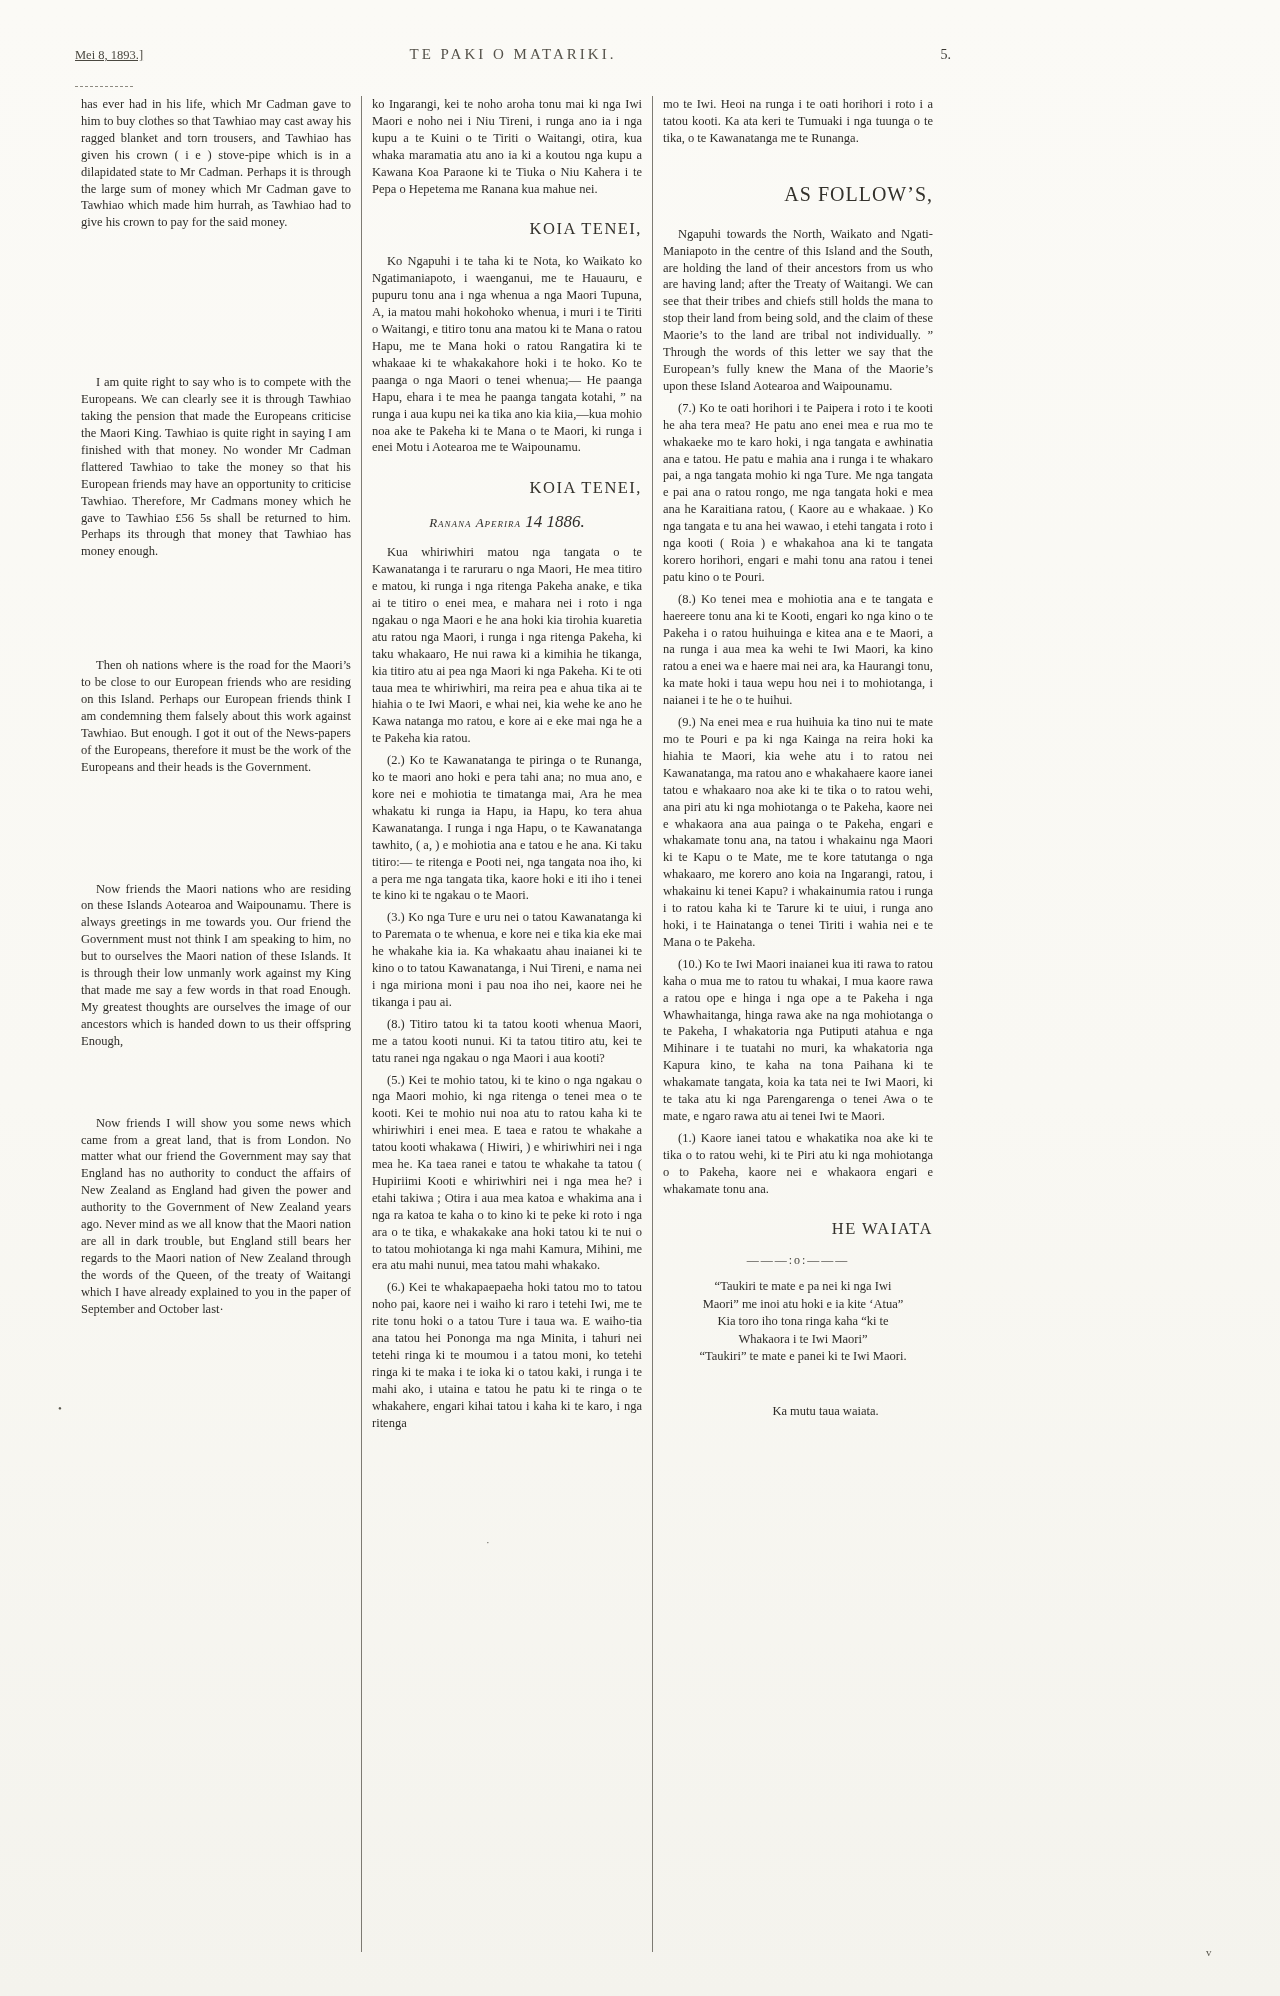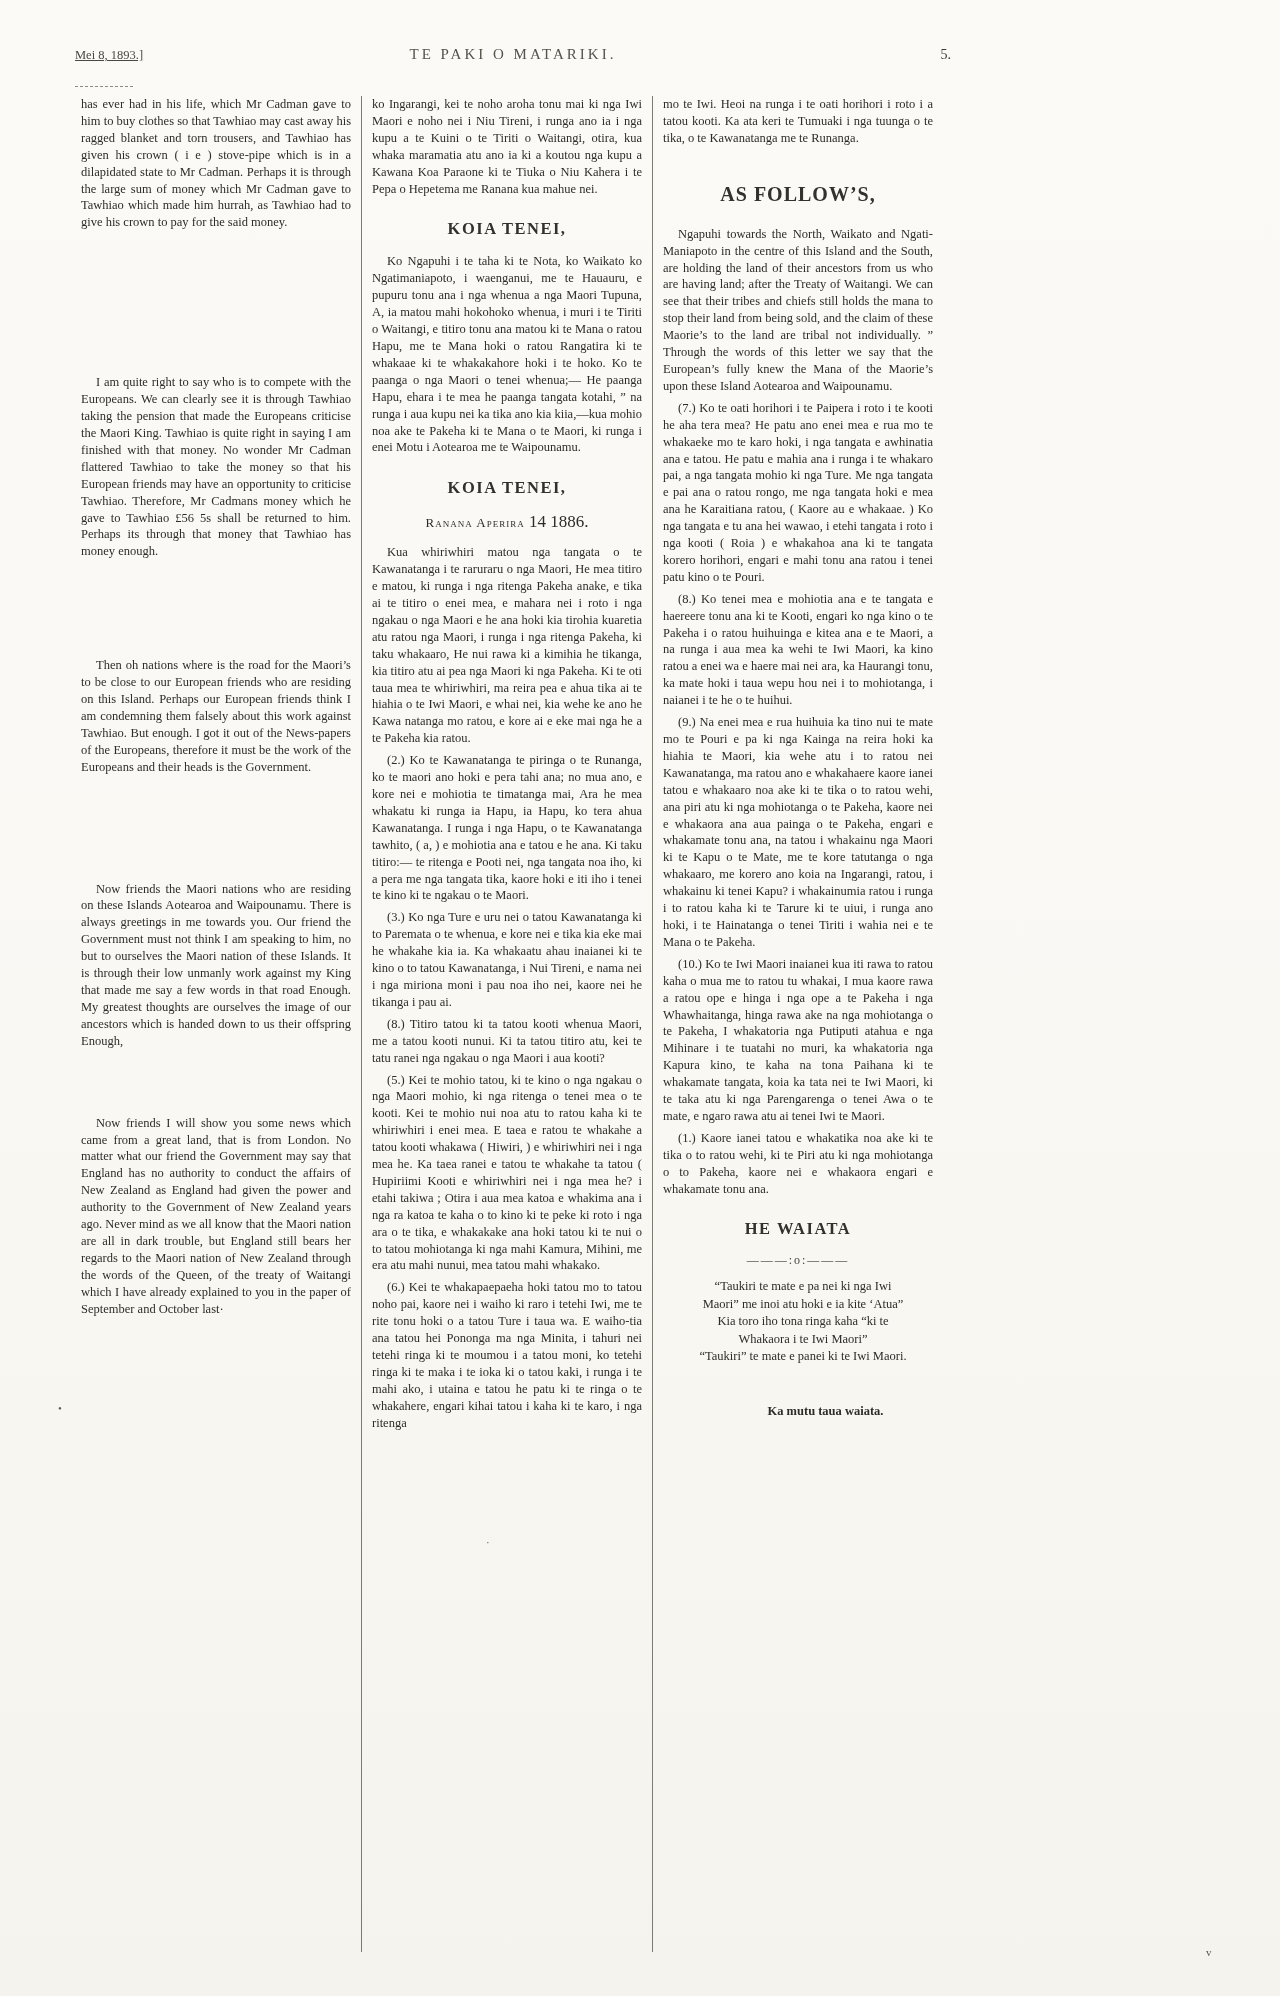--- a/index.html
+++ b/index.html
@@ -31,30 +31,30 @@
     display: flex; align-items: stretch; min-height: 1856px;
   }
   .col { flex: 0 0 270px; padding: 0 10px; }
   .vrule { flex: 0 0 1px; background: #7d7a72; }
   .para {
     font-size: 12.5px; line-height: 16.9px; text-align: justify;
     margin: 0 0 5px 0; text-indent: 15px; color: #2e2c28;
   }
   .para.noindent { text-indent: 0; }
   .section-heading {
-    font-size: 16.5px; font-weight: 700; letter-spacing: 1.5px;
-    text-align: center; margin: 22px 0 14px; color: #33312b;
+    font-size: 16.5px; font-weight: 400; letter-spacing: 1.5px;
+    text-align: right; margin: 22px 0 14px; color: #33312b;
   }
   .section-heading.large { font-size: 20px; letter-spacing: 1px; margin: 36px 0 20px; }
-  .sub-heading { text-align: center; margin: 0 0 12px 0; }
+  .sub-heading { text-align: center; margin: 0 0 12px 0; font-style: italic; }
   .sub-small { font-variant: small-caps; font-size: 13px; letter-spacing: 1px; }
   .sub-big { font-size: 17px; }
   .divider { text-align: center; margin: 6px 0 10px; font-size: 12px; letter-spacing: 2px; color: #44423c; }
   .poem { font-size: 12.5px; line-height: 17.5px; margin: 4px 0 8px; padding-left: 10px; text-align: center; text-indent: 0; }
-  .closing { text-align: center; font-size: 12.5px; margin-top: 18px; padding-left: 55px; font-weight: bold; }
+  .closing { text-align: center; font-size: 12.5px; margin-top: 18px; padding-left: 55px; }
   .spacer { width: 100%; }
   .artifact { position: absolute; font-size: 11px; color: #5a584f; }
 </style>
 </head>
 <body>
 
 <div class="page">
 
   <header class="masthead">
     <span class="date">Mei 8, 1893.]</span>

